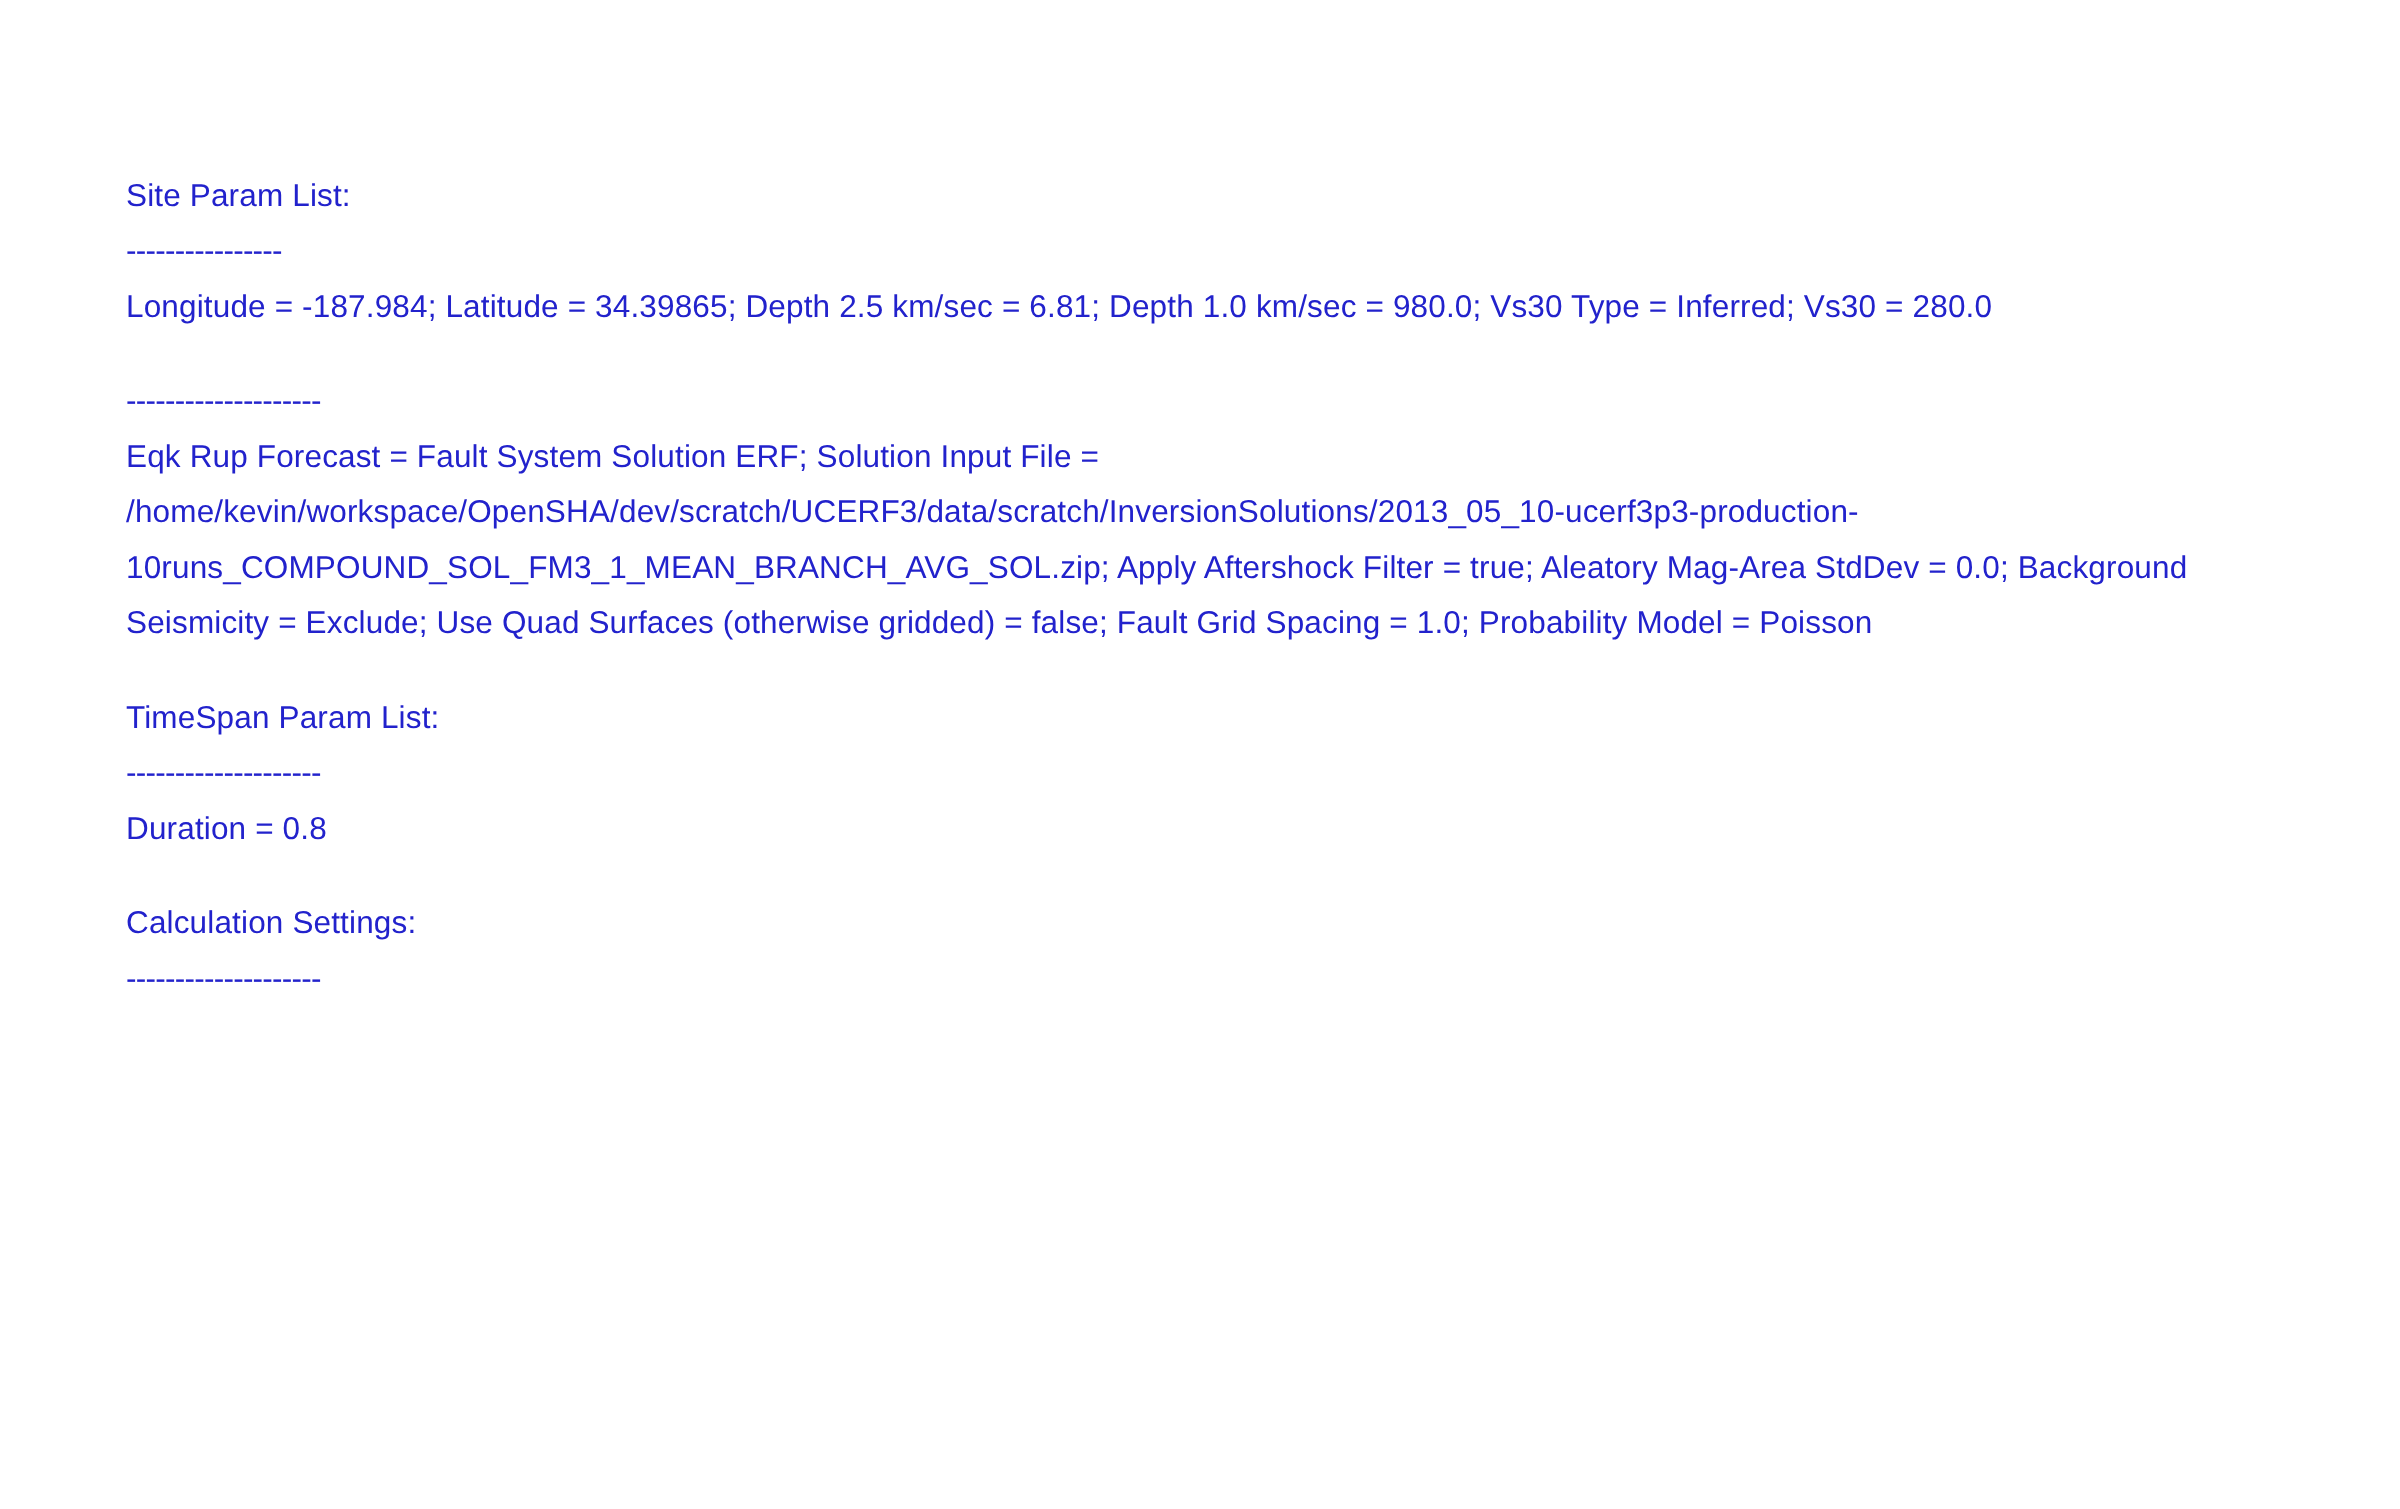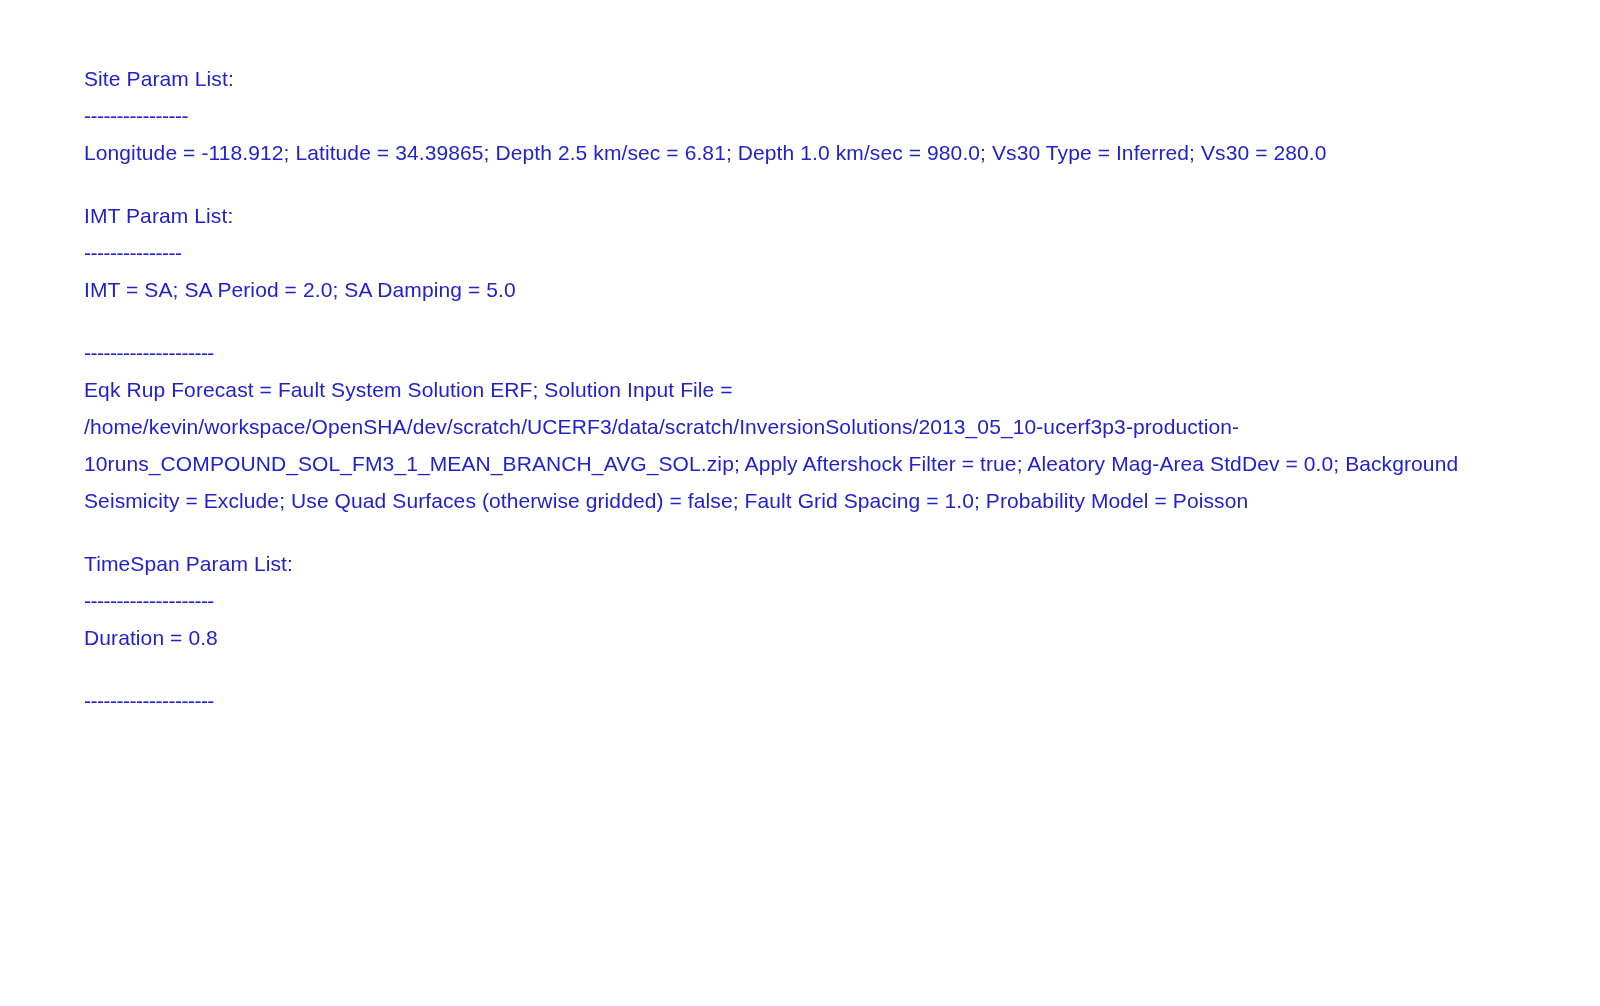--- a/index.html
+++ b/index.html
@@ -13,21 +13,21 @@
     font-family: "Liberation Sans", sans-serif;
     color: #2222cc;
     overflow: hidden;
   }
   .page {
     position: relative;
     width: 1600px;
     height: 1006px;
     background: #ffffff;
     box-sizing: border-box;
-    padding: 60px 0 0 84px;
+    padding: 112px 0 0 84px;
   }
   .block {
     margin: 0 0 26px 0;
   }
   .line {
     font-size: 21px;
     line-height: 37px;
     white-space: pre;
     letter-spacing: 0.1px;
     color: #2222cc;
@@ -46,37 +46,33 @@
   }
 </style>
 </head>
 <body>
 
 <div class="page">
 
   <div class="block">
     <div class="line">Site Param List:</div>
     <div class="rule">----------------</div>
-    <div class="line wrap">Longitude = -118.912; Latitude = 34.39865; Depth 2.5 km/sec = 6.81; Depth 1.0 km/sec = 980.0; Vs30 Type = Inferred; Vs30 = 280.0</div>
+    <div class="line wrap">Longitude = -187.984; Latitude = 34.39865; Depth 2.5 km/sec = 6.81; Depth 1.0 km/sec = 980.0; Vs30 Type = Inferred; Vs30 = 280.0</div>
   </div>
 
-  <div class="block">
-    <div class="line">IMT Param List:</div>
-    <div class="rule">---------------</div>
-    <div class="line wrap">IMT = SA; SA Period = 2.0; SA Damping = 5.0</div>
-  </div>
 
   <div class="block">
     <div class="rule">--------------------</div>
     <div class="line wrap">Eqk Rup Forecast = Fault System Solution ERF; Solution Input File = /home/kevin/workspace/OpenSHA/dev/scratch/UCERF3/data/scratch/InversionSolutions/2013_05_10-ucerf3p3-production-10runs_COMPOUND_SOL_FM3_1_MEAN_BRANCH_AVG_SOL.zip; Apply Aftershock Filter = true; Aleatory Mag-Area StdDev = 0.0; Background Seismicity = Exclude; Use Quad Surfaces (otherwise gridded) = false; Fault Grid Spacing = 1.0; Probability Model = Poisson</div>
   </div>
 
   <div class="block">
     <div class="line">TimeSpan Param List:</div>
     <div class="rule">--------------------</div>
     <div class="line wrap">Duration = 0.8</div>
   </div>
 
   <div class="block">
+    <div class="line">Calculation Settings:</div>
     <div class="rule">--------------------</div>
   </div>
 
 </div>
 
 </body></html>

